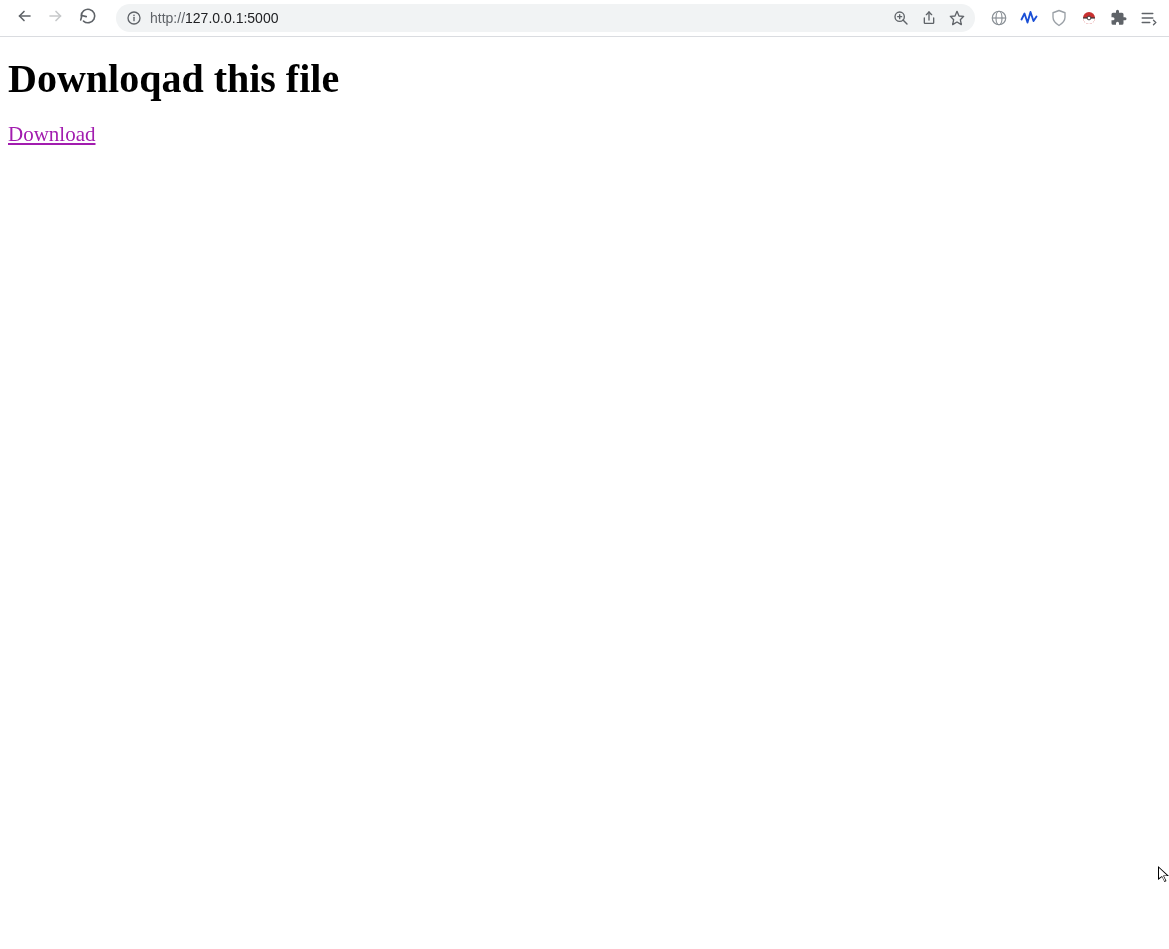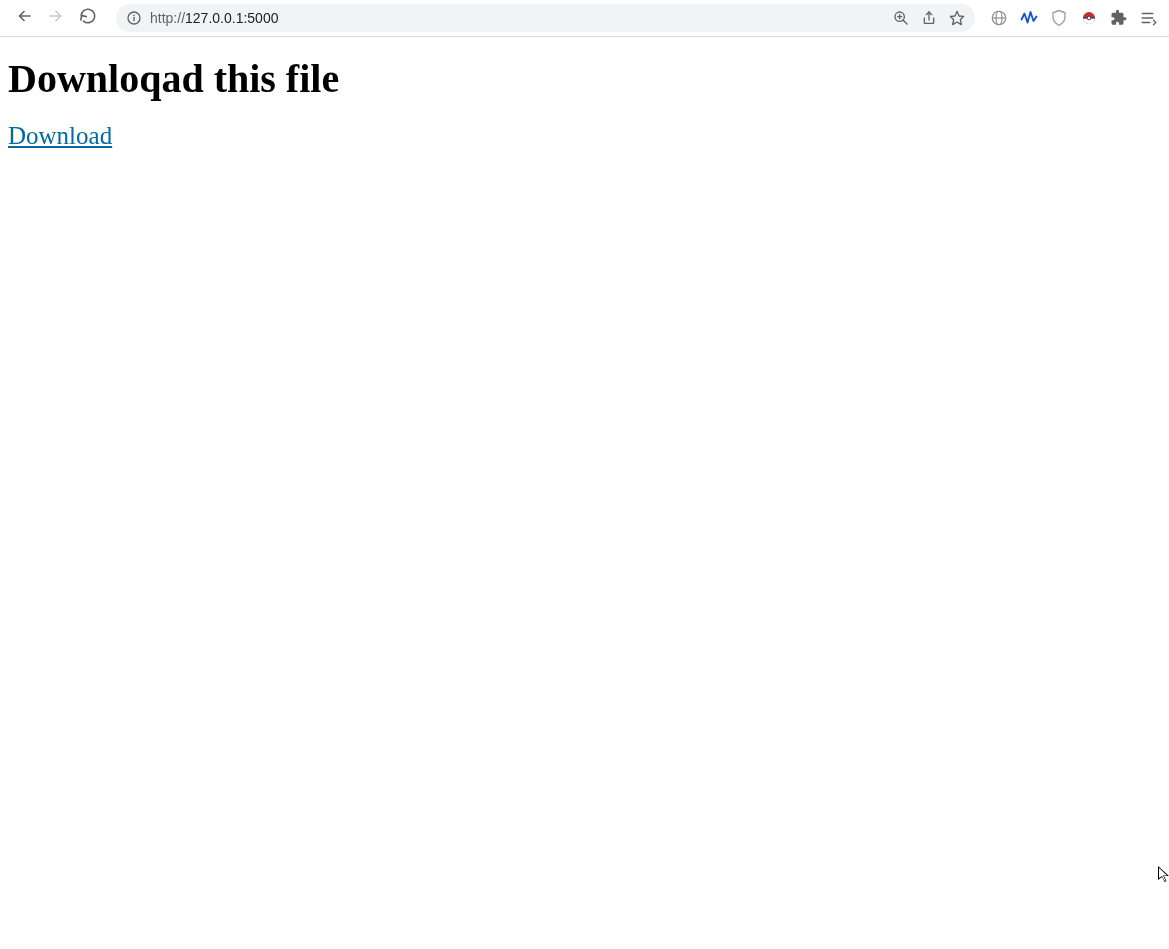--- a/index.html
+++ b/index.html
@@ -109,22 +109,22 @@
 
     .page-heading {
       font-family: "Times New Roman", Times, serif;
       font-size: 40px;
       font-weight: bold;
       margin: 10px 0 20px 0;
     }
 
     .download-link {
       font-family: "Times New Roman", Times, serif;
-      font-size: 25px;
-      color: #0369a1;
+      font-size: 21px;
+      color: #a21caf;
       text-decoration: underline;
       cursor: pointer;
     }
 
     .cursor {
       position: absolute;
       left: 1158px;
       top: 866px;
       pointer-events: none;
     }

